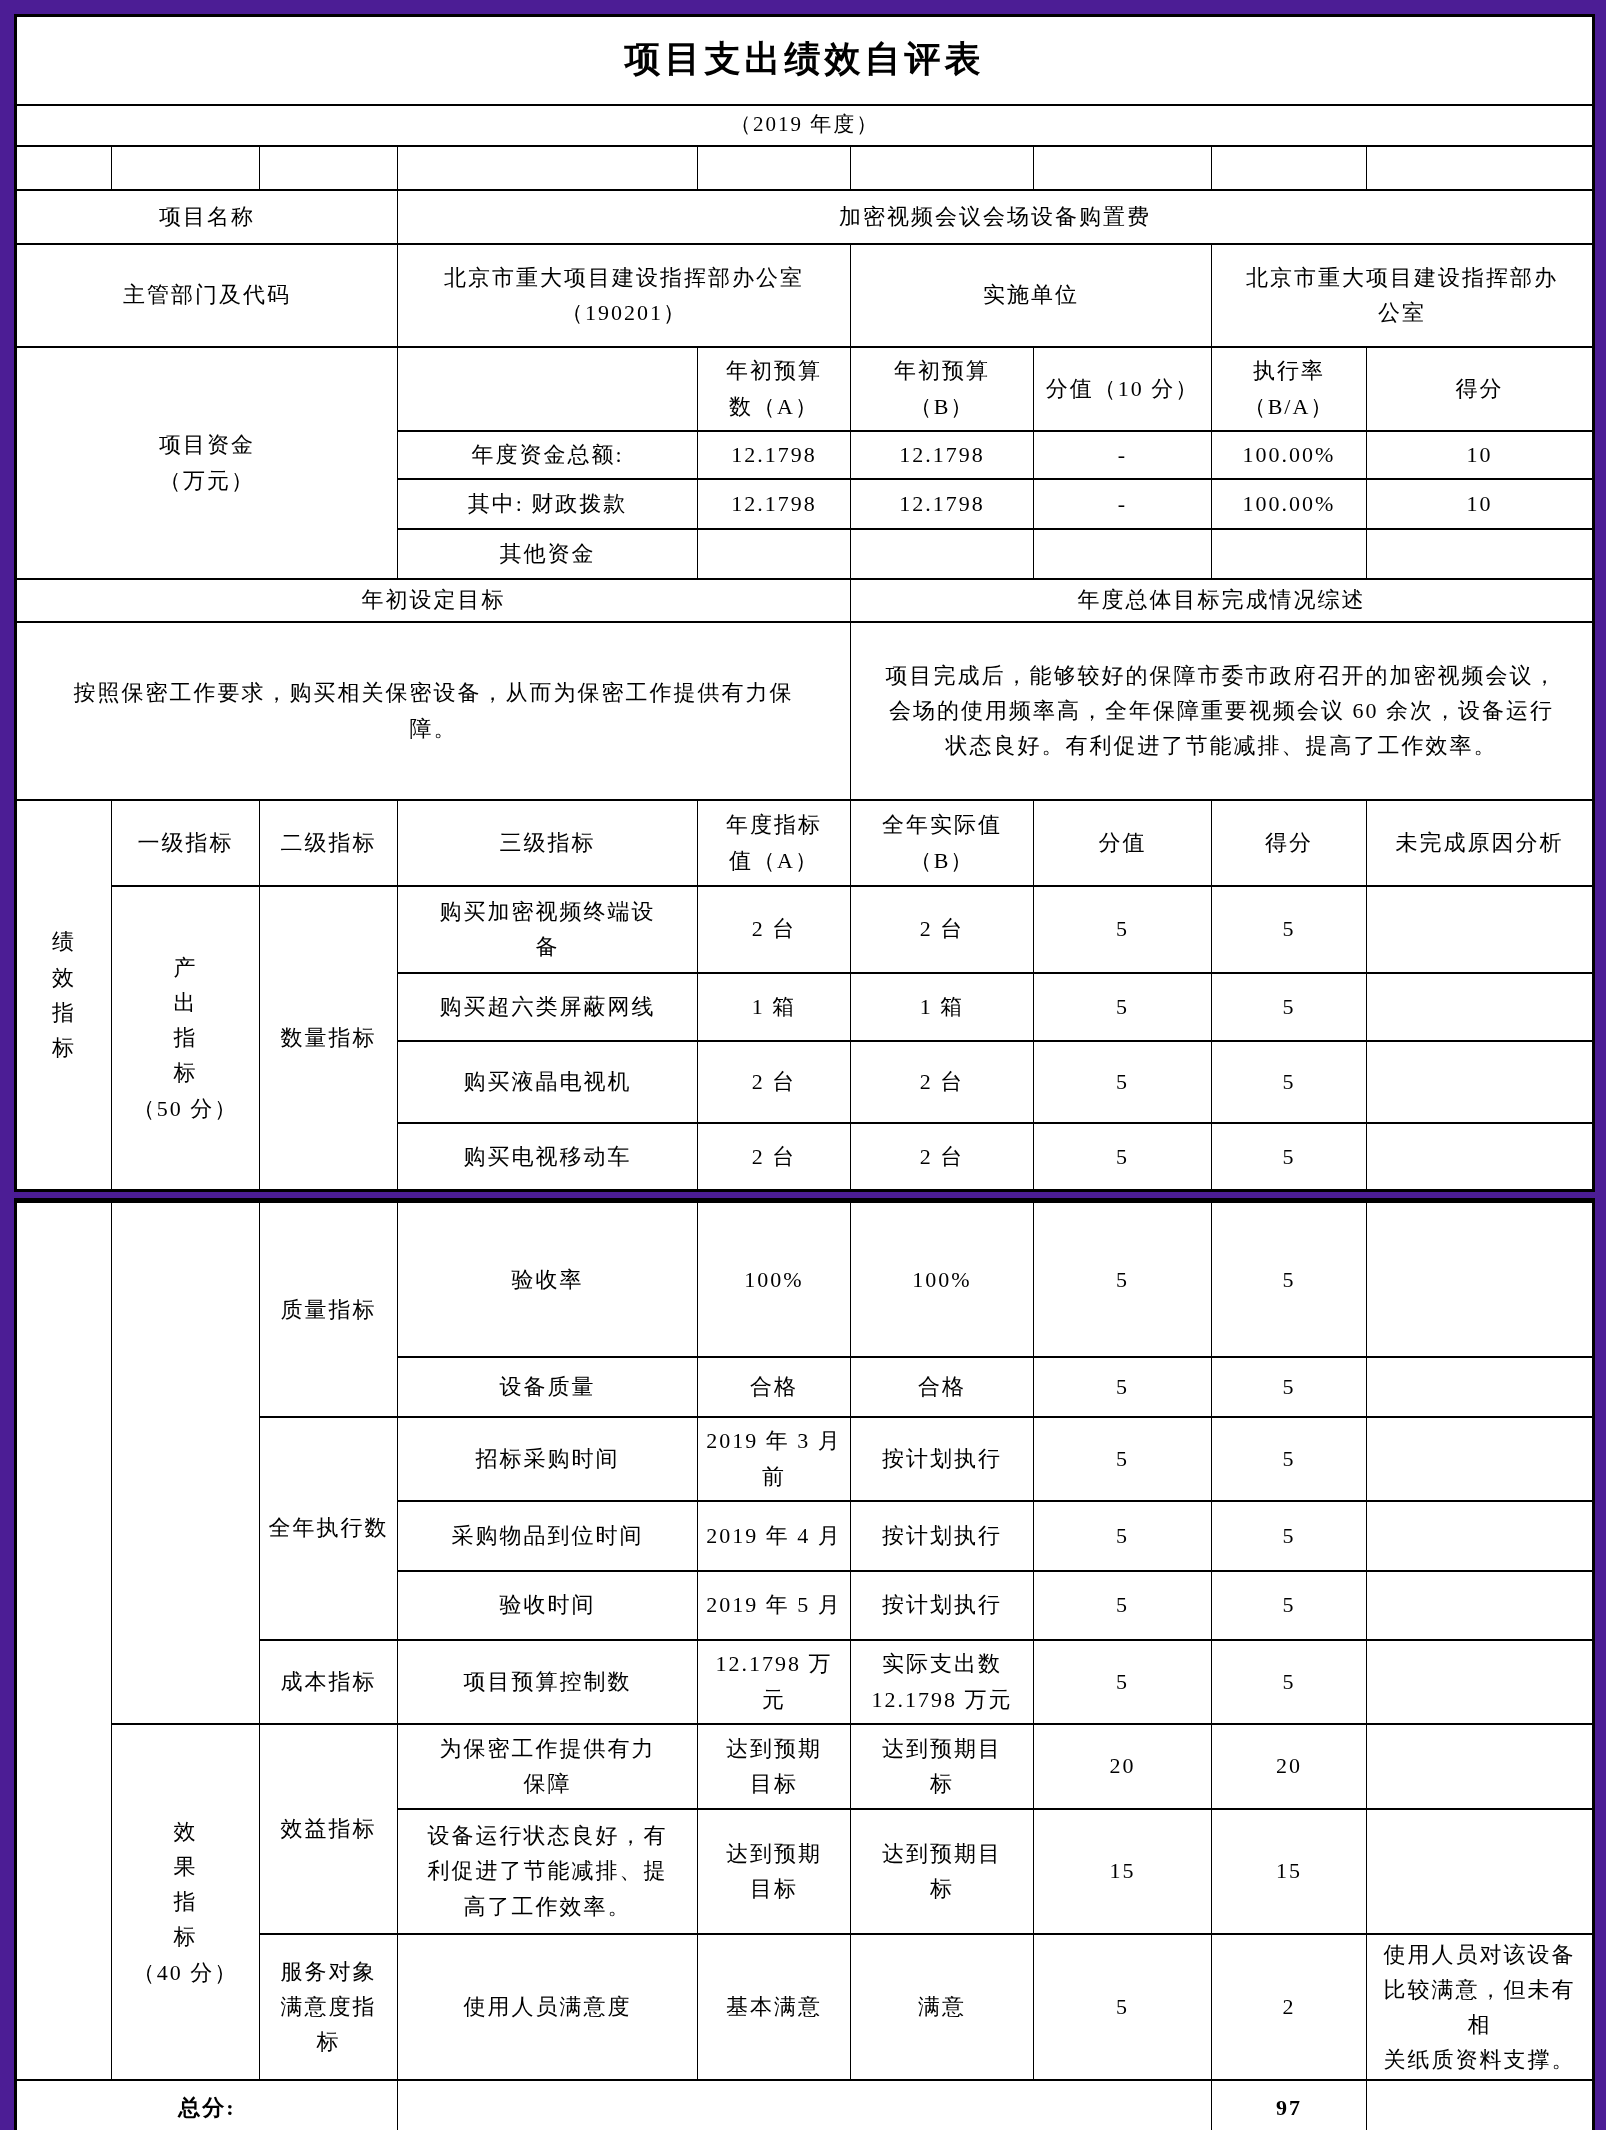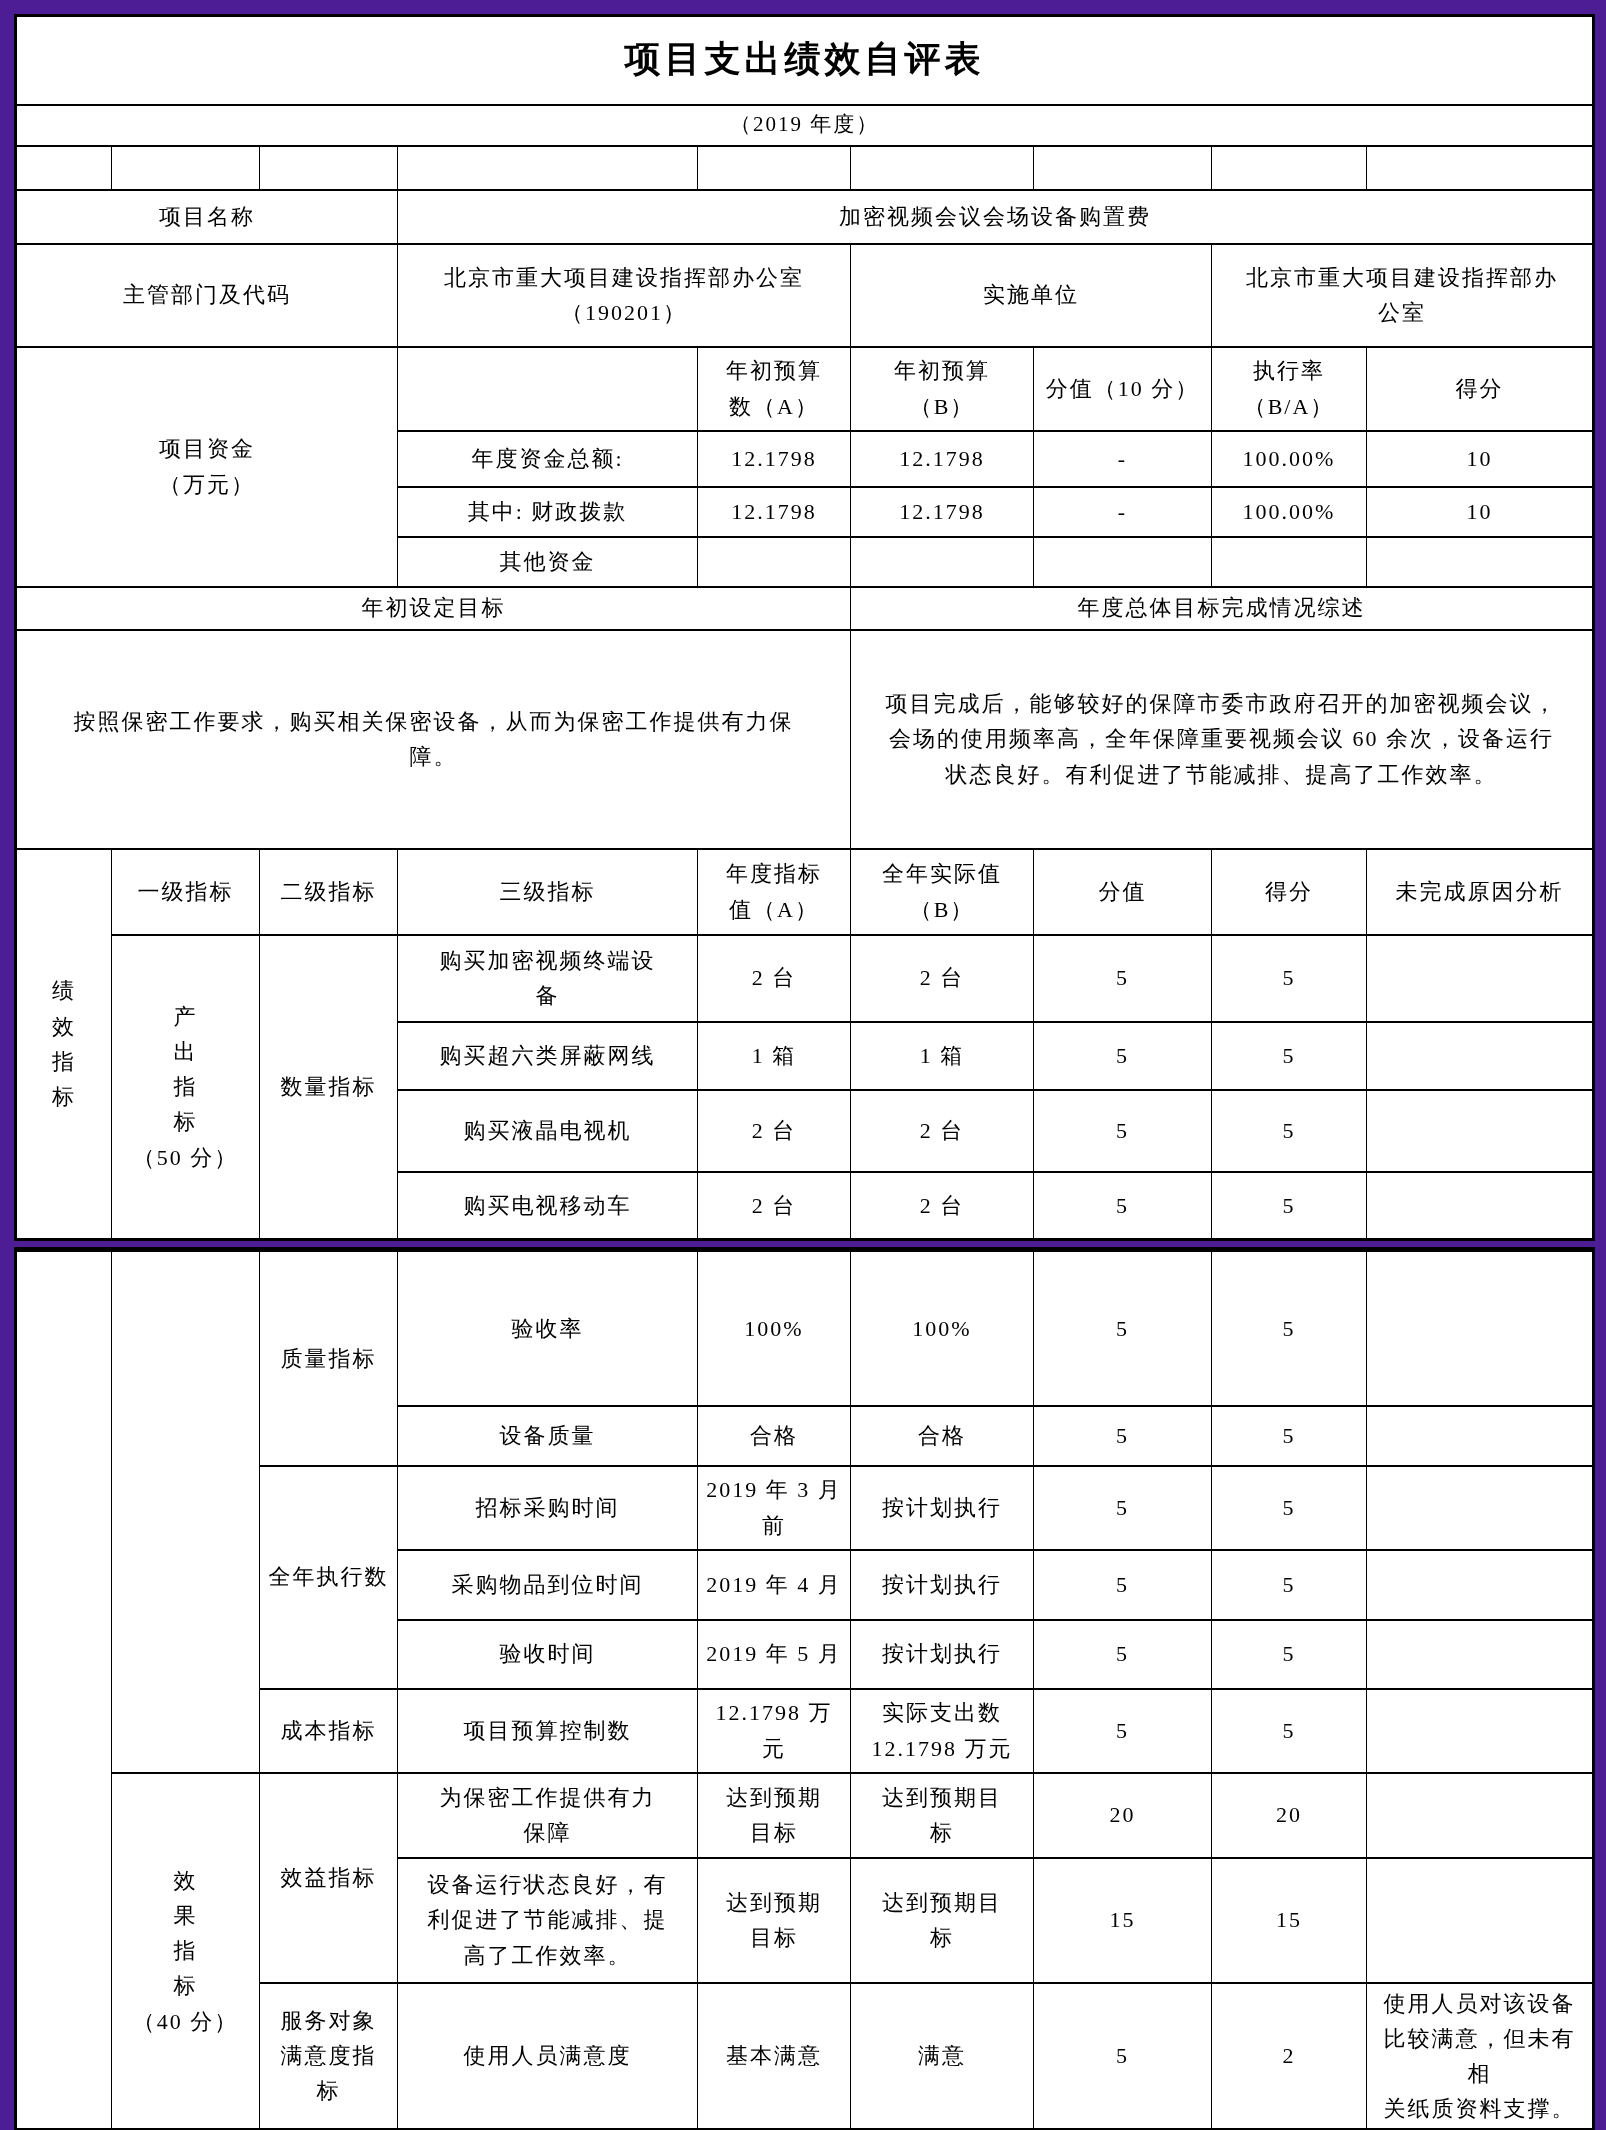--- a/index.html
+++ b/index.html
@@ -113,21 +113,21 @@
       <td class="h">年初预算
 数（A）</td>
       <td class="h">年初预算
 （B）</td>
       <td class="h">分值（10 分）</td>
       <td class="h">执行率
 （B/A）</td>
       <td class="h">得分</td>
     </tr>
 
-    <tr style="height:56px">
+    <tr style="height:48px">
       <td class="fund-lbl">年度资金总额:</td>
       <td>12.1798</td>
       <td>12.1798</td>
       <td>-</td>
       <td>100.00%</td>
       <td>10</td>
     </tr>
 
     <tr style="height:50px">
       <td class="fund-lbl">其中: 财政拨款</td>
@@ -145,21 +145,21 @@
       <td></td>
       <td></td>
       <td></td>
     </tr>
 
     <tr style="height:43px">
       <td colspan="5" class="lbl">年初设定目标</td>
       <td colspan="4" class="lbl">年度总体目标完成情况综述</td>
     </tr>
 
-    <tr style="height:219px">
+    <tr style="height:178px">
       <td colspan="5" class="goal">按照保密工作要求，购买相关保密设备，从而为保密工作提供有力保
 障。</td>
       <td colspan="4" class="goal">项目完成后，能够较好的保障市委市政府召开的加密视频会议，
 会场的使用频率高，全年保障重要视频会议 60 余次，设备运行
 状态良好。有利促进了节能减排、提高了工作效率。</td>
     </tr>
 
     <tr style="height:86px">
       <td rowspan="5" class="v">绩
 效

